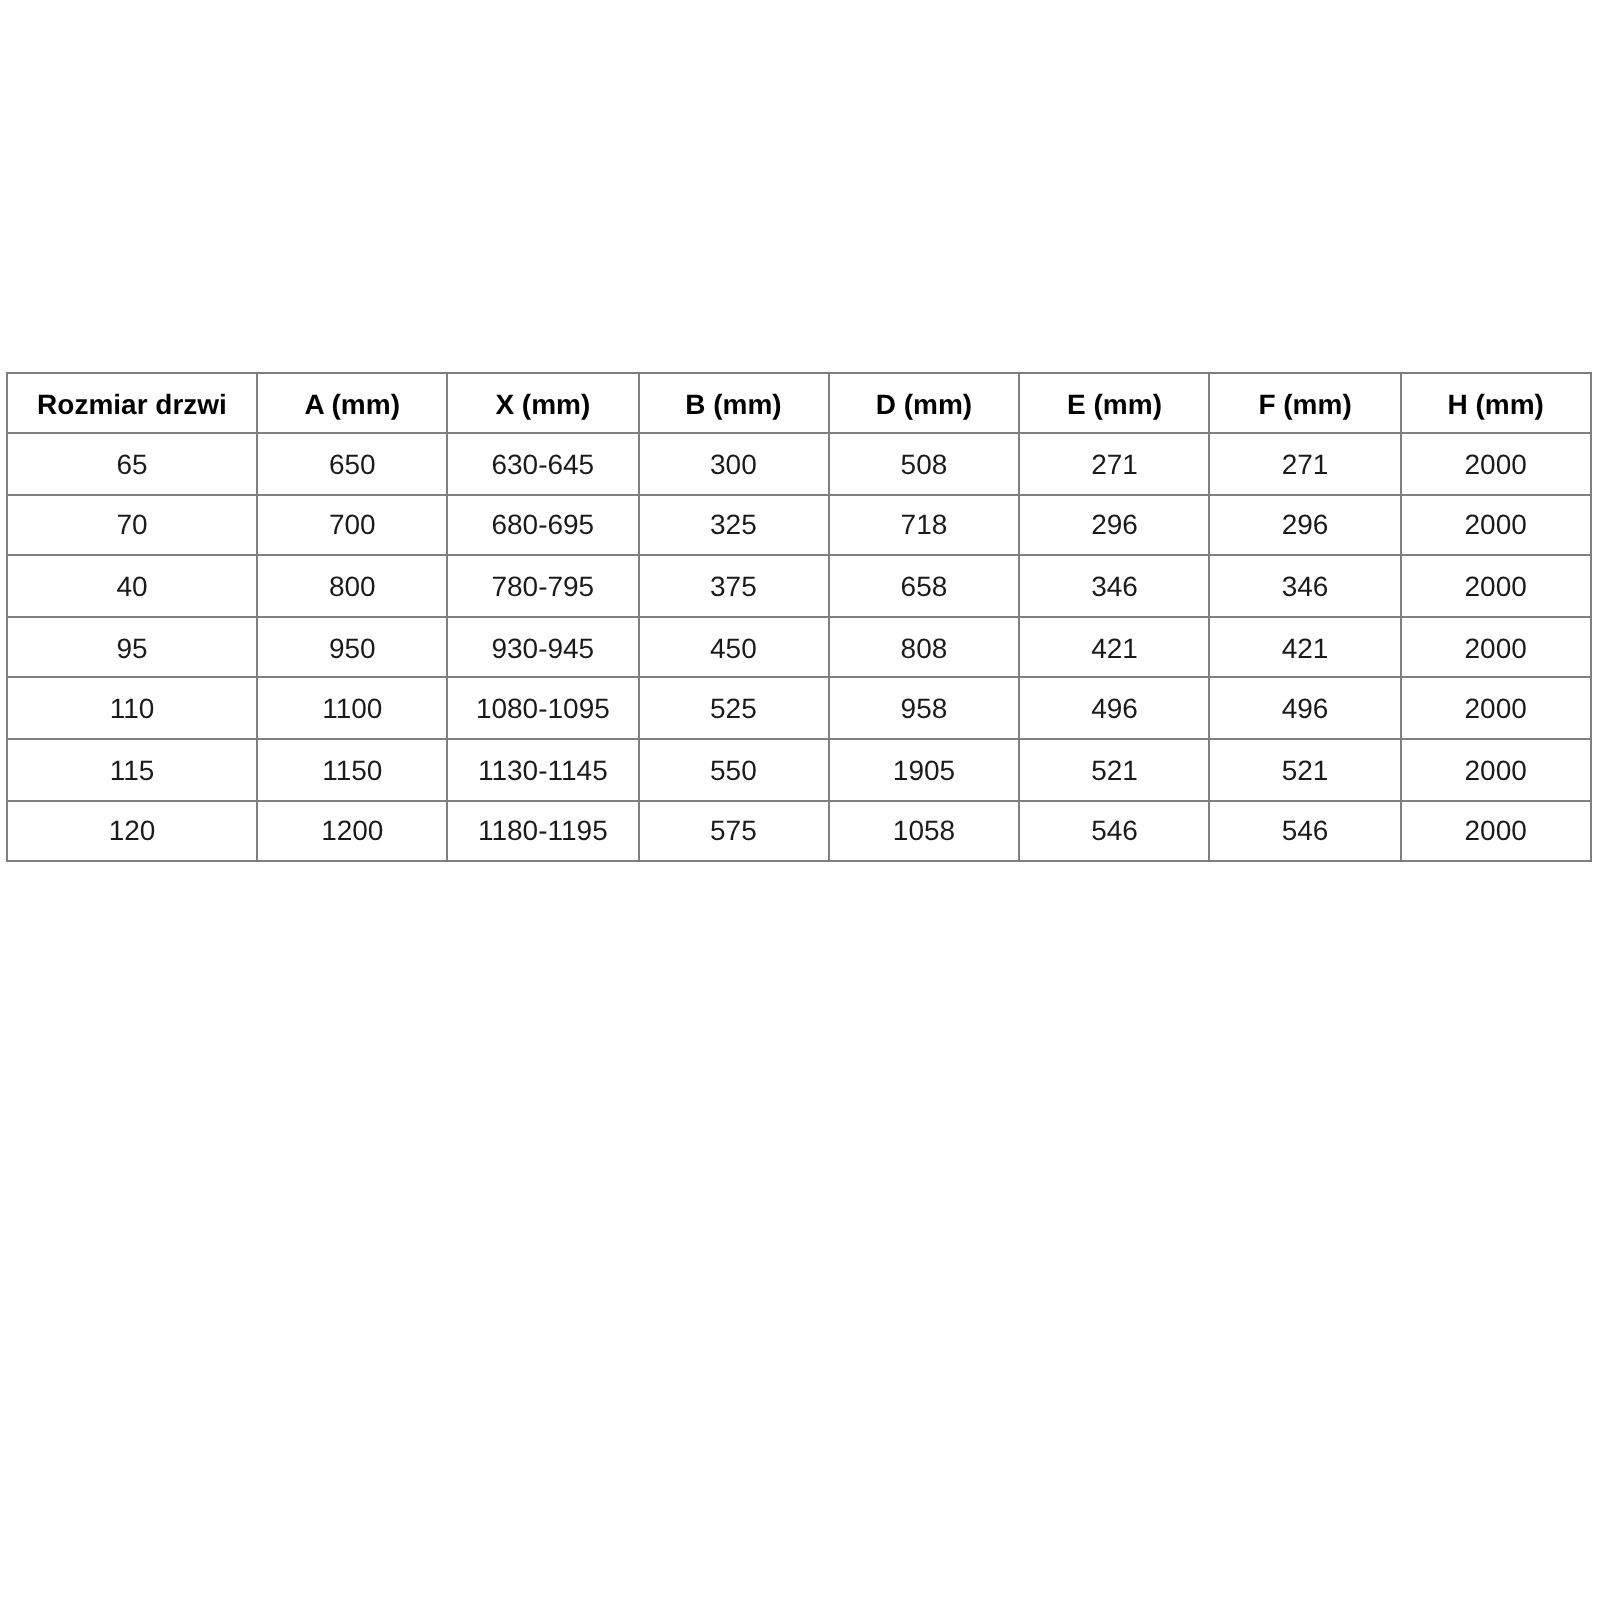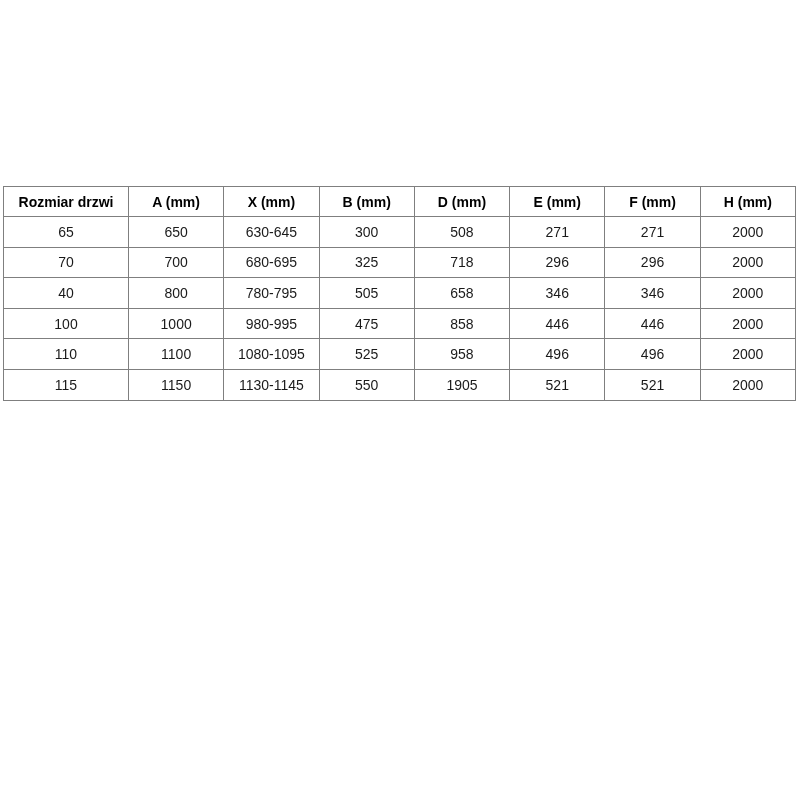--- a/index.html
+++ b/index.html
@@ -95,34 +95,34 @@
             <td>325</td>
             <td>718</td>
             <td>296</td>
             <td>296</td>
             <td>2000</td>
           </tr>
           <tr>
             <td>40</td>
             <td>800</td>
             <td>780-795</td>
-            <td>505</td>
+            <td>375</td>
             <td>658</td>
             <td>346</td>
             <td>346</td>
             <td>2000</td>
           </tr>
           <tr>
-            <td>100</td>
-            <td>1000</td>
-            <td>980-995</td>
-            <td>475</td>
-            <td>858</td>
-            <td>446</td>
-            <td>446</td>
+            <td>95</td>
+            <td>950</td>
+            <td>930-945</td>
+            <td>450</td>
+            <td>808</td>
+            <td>421</td>
+            <td>421</td>
             <td>2000</td>
           </tr>
           <tr>
             <td>110</td>
             <td>1100</td>
             <td>1080-1095</td>
             <td>525</td>
             <td>958</td>
             <td>496</td>
             <td>496</td>
@@ -131,16 +131,26 @@
           <tr>
             <td>115</td>
             <td>1150</td>
             <td>1130-1145</td>
             <td>550</td>
             <td>1905</td>
             <td>521</td>
             <td>521</td>
             <td>2000</td>
           </tr>
+          <tr>
+            <td>120</td>
+            <td>1200</td>
+            <td>1180-1195</td>
+            <td>575</td>
+            <td>1058</td>
+            <td>546</td>
+            <td>546</td>
+            <td>2000</td>
+          </tr>
         </tbody>
     </table>
   </div>
 </div>
 
 </body></html>

